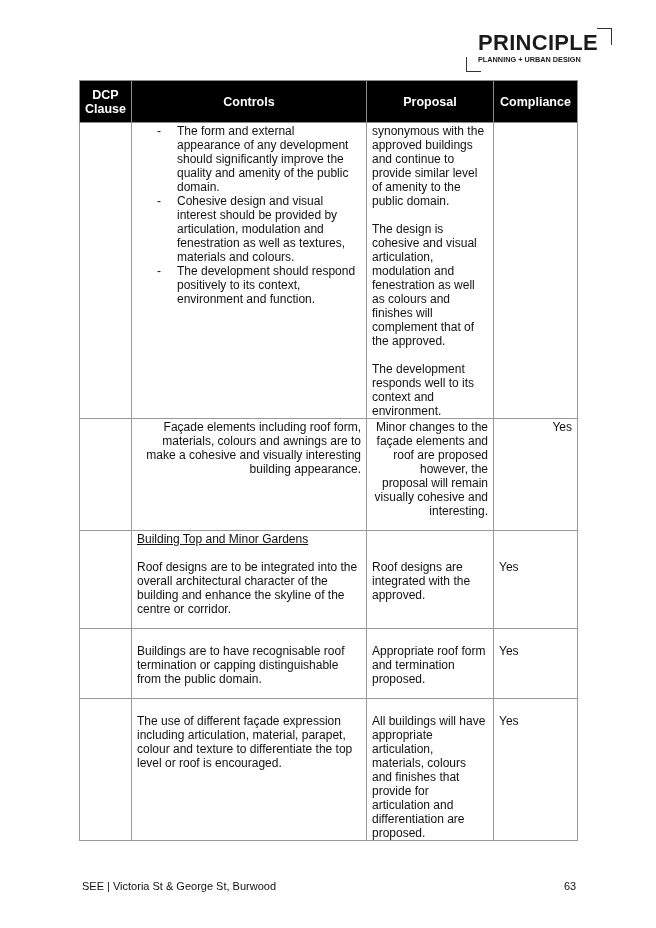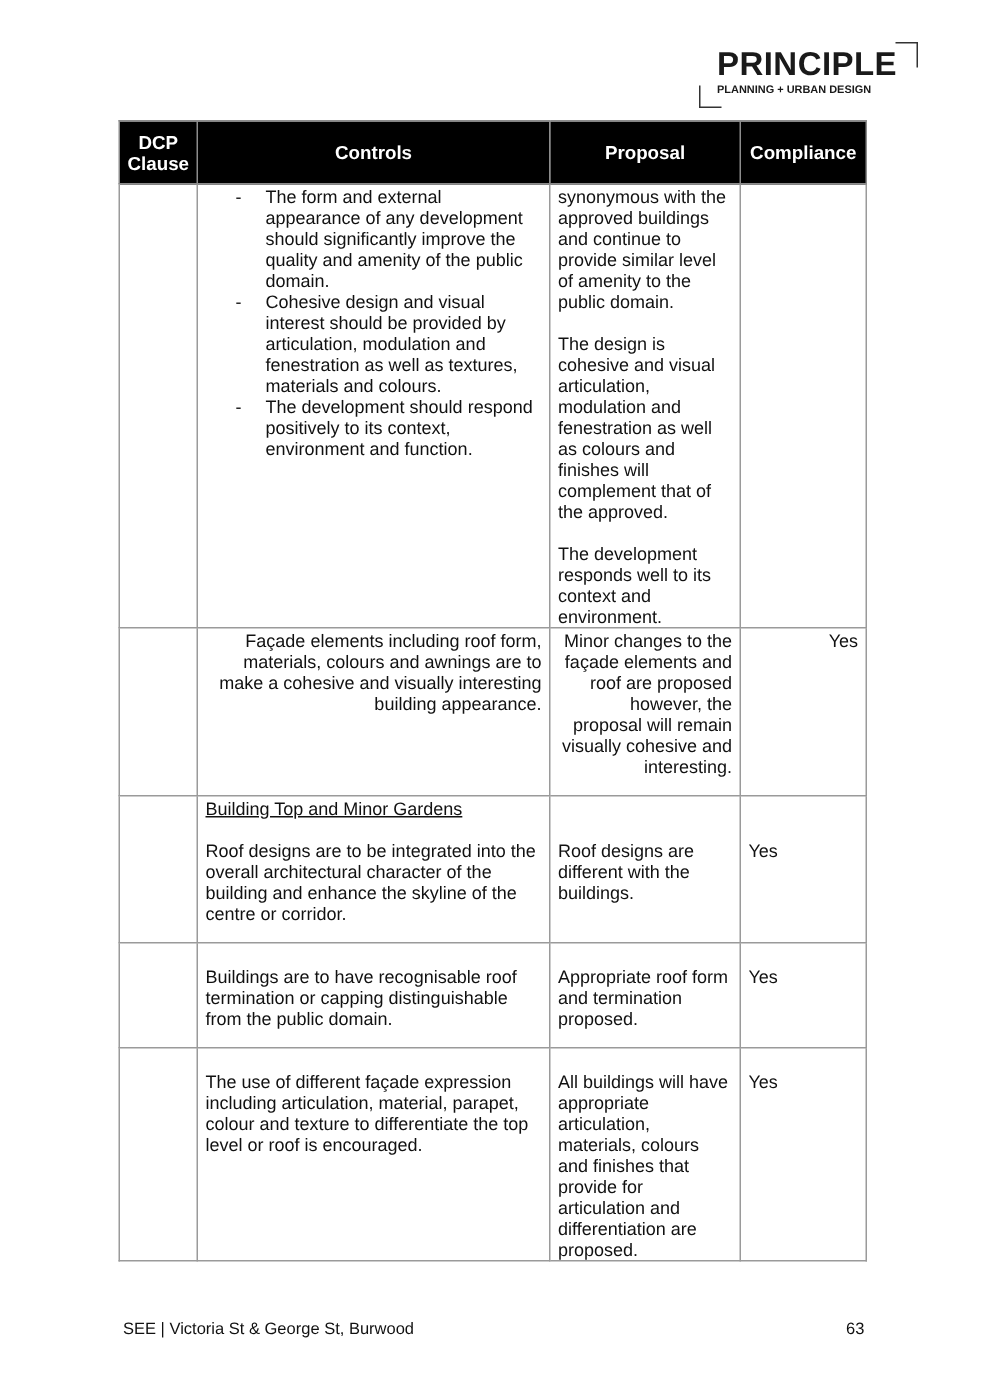--- a/index.html
+++ b/index.html
@@ -81,21 +81,21 @@
     <tr style="height:98px;">
       <td></td>
       <td>
         <p class="para u">Building Top and Minor Gardens</p>
         <div class="gap"></div>
         <p class="para">Roof designs are to be integrated into the overall architectural character of the building and enhance the skyline of the centre or corridor.</p>
       </td>
       <td>
         <div class="gap"></div>
           <div class="gap"></div>
-        <p class="para">Roof designs are different with the buildings.</p>
+        <p class="para">Roof designs are integrated with the approved.</p>
       </td>
       <td>
         <div class="gap"></div>
           <div class="gap"></div>
         <p class="para">Yes</p>
       </td>
     </tr>
     <tr style="height:70px;">
       <td></td>
       <td>

